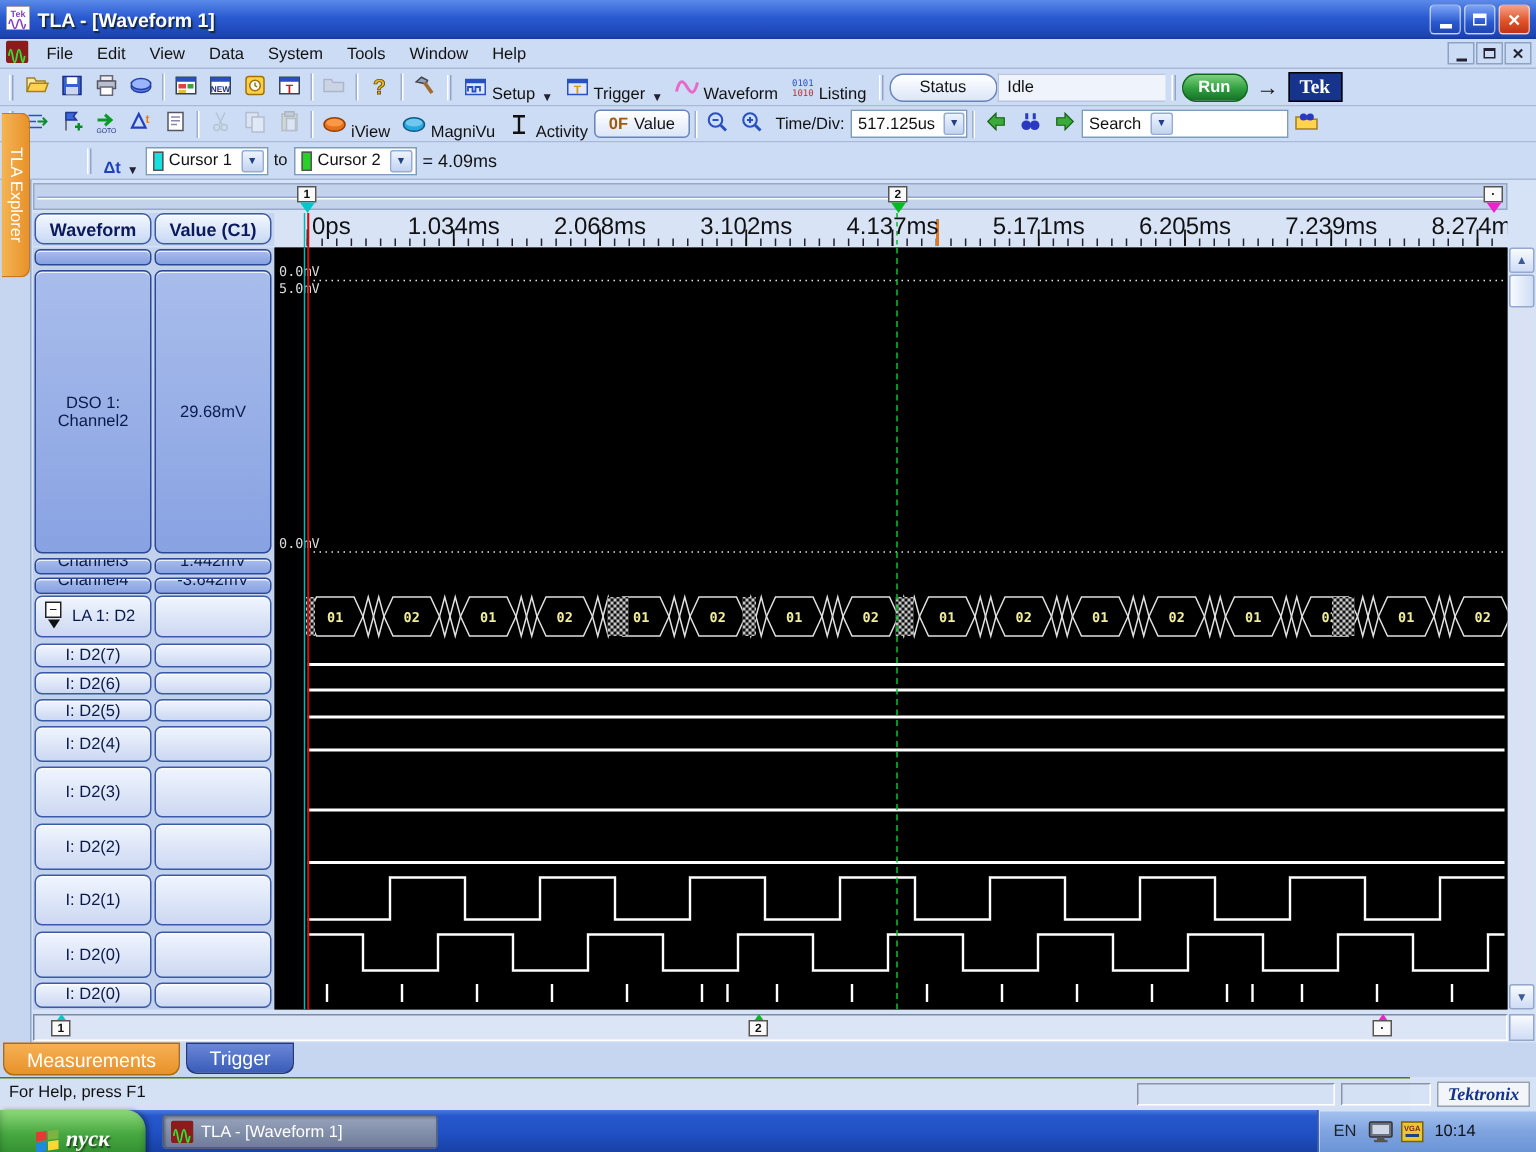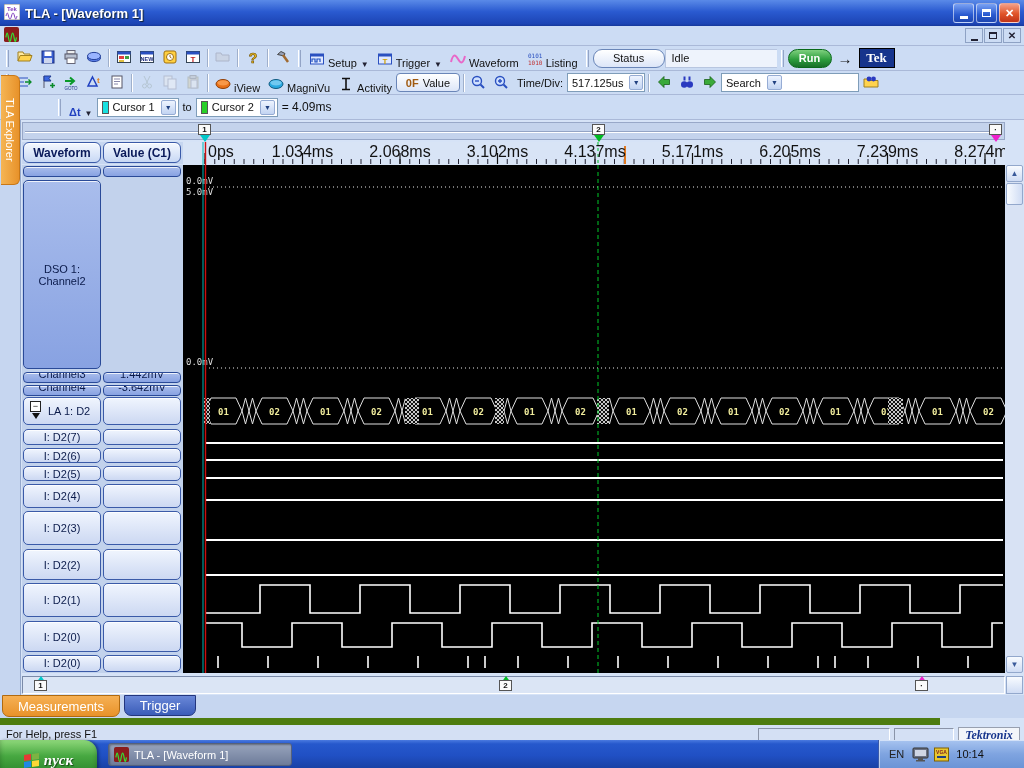--- a/index.html
+++ b/index.html
@@ -108,21 +108,21 @@
   
   #marker-bar{position:absolute;left:22px;top:676px;width:983px;height:18px;background:#dbe5f5;
     border:1px solid;border-color:#7a8aa8 #fff #fff #7a8aa8;}
   #tabs-row{position:absolute;left:0;top:695px;width:1024px;height:23px;background:#c6d6f0;}
   .btab{position:absolute;top:0;height:22px;color:#fff;font-size:13px;display:flex;align-items:center;
     justify-content:center;border-radius:0 0 7px 7px;border:1px solid;}
   #tab-measurements{left:2px;width:118px;background:linear-gradient(180deg,#f6b054,#e8922a);border-color:#b06a10;}
   #tab-trigger{left:124px;width:72px;height:21px;background:linear-gradient(180deg,#6a88d8,#3a5cb8);border-color:#23367e;}
 
   
-  #statusbar{position:absolute;left:0;top:718px;width:940px;height:22px;background:#d4e0f4;border-top:7px solid #4d7c0f;}
+  #statusbar{position:absolute;left:0;top:718px;width:940px;height:22px;background:#d4e0f4;border-top:1px solid #4d7c0f;}
   #status-help{position:absolute;left:6px;top:3px;color:#111;}
   .sb-box{position:absolute;top:3px;height:15px;border:1px solid;border-color:#8a94a8 #fff #fff #8a94a8;}
   #brand-box{position:absolute;left:958px;top:2px;width:62px;height:17px;background:#f2f5fa;
     border:1px solid #98a0b0;display:flex;align-items:center;justify-content:center;}
   #brand-text{font-family:"Liberation Serif",serif;font-style:italic;font-weight:bold;color:#16348c;font-size:12px;}
 
   
   #taskbar{position:absolute;left:0;top:740px;width:1024px;height:28px;
     background:linear-gradient(180deg,#4a7ae0 0%,#2658cc 14%,#2050c4 55%,#1941a5);}
   #start-btn{position:absolute;left:0;top:0;width:97px;height:40px;border-radius:0 13px 13px 0;
@@ -164,20 +164,21 @@
     <div class="cap-btn cap-close">
         <span>✕</span>
       </div>
   </div>
 
   <div id="menubar">
     <span style="margin:0 4px"><svg width="15" height="15" viewBox="0 0 16 16">
           <rect width="16" height="16" rx="2" fill="#8a1c1c"></rect>
           <path d="M2 11c1-6 1.7-6 2.7 0s2 6 3 0 2-6 3 0 1.6 6 2.6 0" stroke="#35e035" fill="none" stroke-width="1.3"></path>
         </svg></span>
+    <span id="menu-items"><span class="menu-item">File</span><span class="menu-item">Edit</span><span class="menu-item">View</span><span class="menu-item">Data</span><span class="menu-item">System</span><span class="menu-item">Tools</span><span class="menu-item">Window</span><span class="menu-item">Help</span></span>
     <span class="mdi-controls">
       <span class="mdi-btn">
           <span class="mdi-min"></span>
         </span>
       <span class="mdi-btn">
           <span class="mdi-rest"></span>
         </span>
       <span class="mdi-btn">✕</span>
     </span>
   </div>
@@ -584,20 +585,23 @@
         <span></span>
       </div>
       <div class="wcell sel" style="left: 81px; width: 78px; top: 1px; height: 11px; border-radius: 4px;">
         <span></span>
       </div>
       <div class="wcell sel" style="left: 1px; width: 78px; top: 15px; height: 189px;">
         <span style="text-align: center;">
           <div>DSO 1:</div>
           <div>Channel2</div>
         </span>
+      </div>
+      <div class="wcell sel" style="left: 81px; width: 78px; top: 15px; height: 189px;">
+        <span>29.68mV</span>
       </div>
       <div class="wcell sel clip-top" style="left: 1px; width: 78px; top: 207px; height: 11px; border-radius: 4px;">
         <span>Channel3</span>
       </div>
       <div class="wcell sel clip-top" style="left: 81px; width: 78px; top: 207px; height: 11px; border-radius: 4px;">
         <span>1.442mV</span>
       </div>
       <div class="wcell sel clip-top" style="left: 1px; width: 78px; top: 220px; height: 11px; border-radius: 4px;">
         <span>Channel4</span>
       </div>

